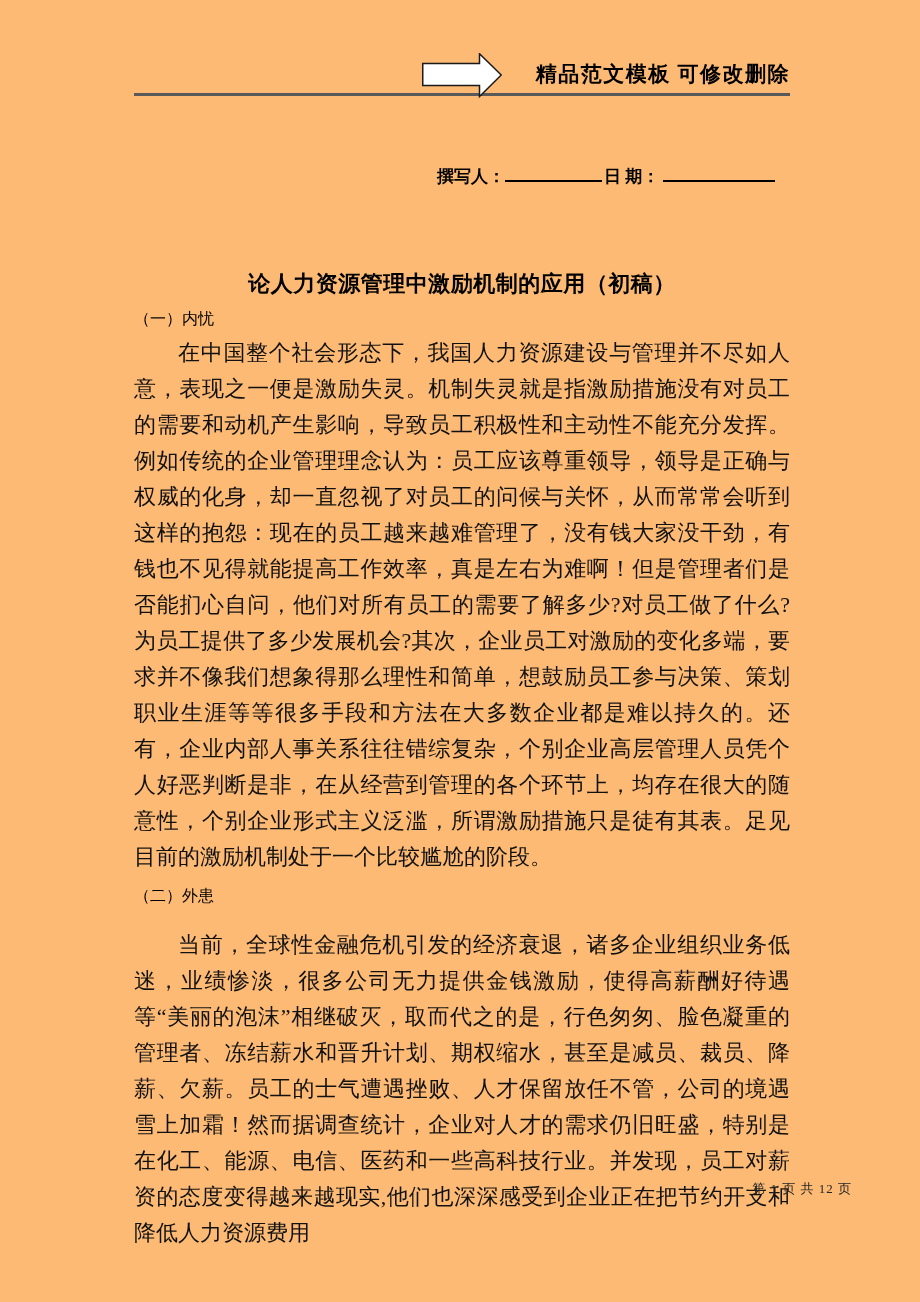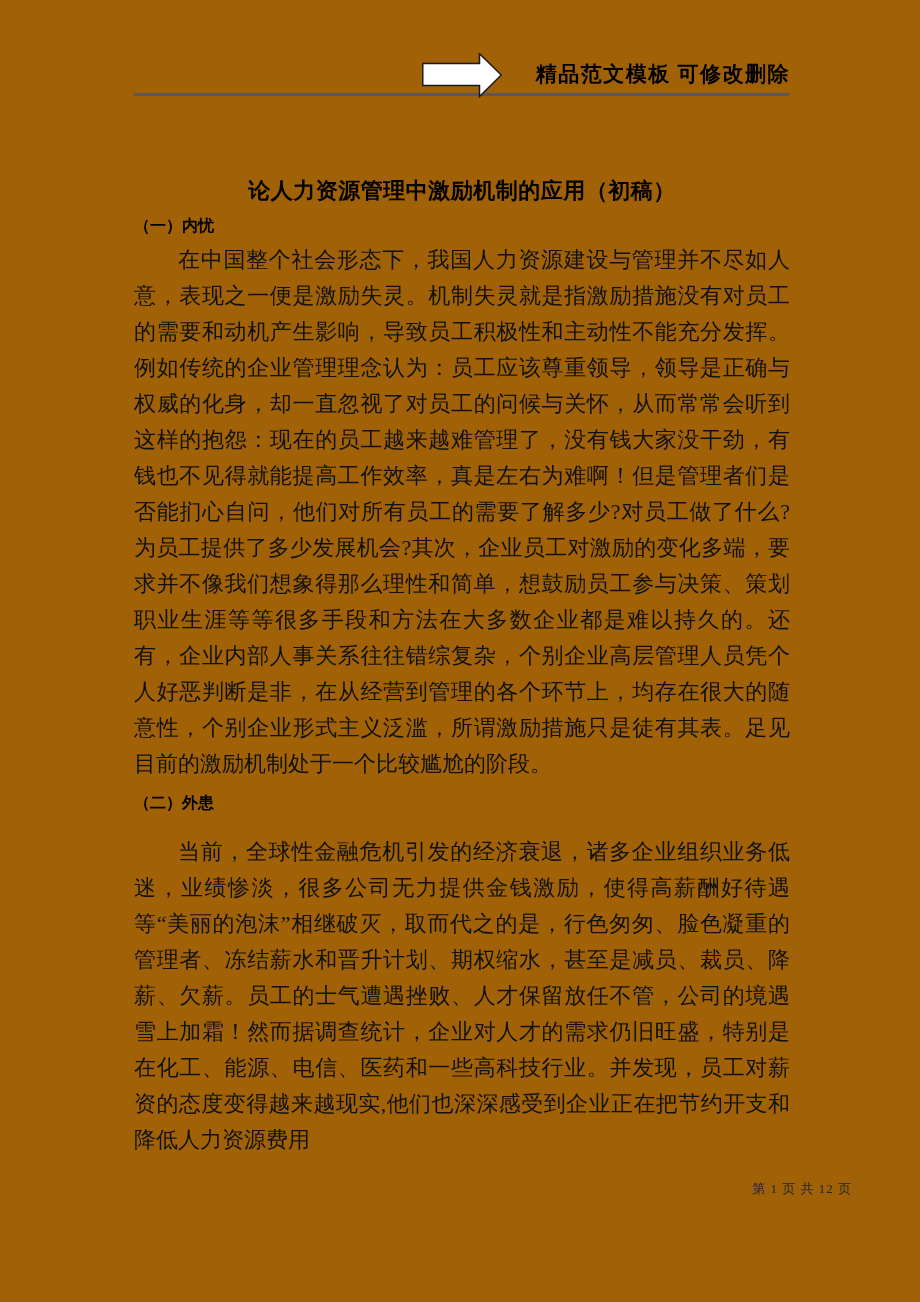--- a/index.html
+++ b/index.html
@@ -1,19 +1,19 @@
 <!DOCTYPE html>
 <html><head>
 <meta charset="utf-8">
 <style>
   html,body { margin:0; padding:0; background:#fff; }
   .page {
     position:relative;
     width:920px; height:1302px;
-    background:#a16207;
+    background:#fdba74;
     color:#111;
     font-family:"Liberation Serif","DejaVu Serif",serif;
     overflow:hidden;
   }
   
   .masthead {
     position:relative;
     margin:0 130px 0 134px;
     height:93px;
     border-bottom:3px solid #595959;
@@ -52,21 +52,21 @@
   }
   
   .h1 {
     margin:68px 130px 0 134px;
     font-size:17px; font-weight:bold; color:#000;
     line-height:24px;
   }
   .h1 .h1-text { margin-left:28px; }
   .h2 {
     margin:8px 130px 0 134px;
-    font-size:16px; font-weight:bold; color:#000;
+    font-size:16px; font-weight:normal; color:#000;
     line-height:24px;
   }
   .h2-waihuan { margin-top:9px; }
   
   .body-para {
     margin:4px 130px 0 134px;
     width:656px;
     font-size:22px; color:#111;
     line-height:36px;
     text-align:justify;
@@ -86,20 +86,23 @@
 
 <div class="page">
 
   <div class="masthead">
     <svg class="arrow-icon" viewBox="0 0 80 45" xmlns="http://www.w3.org/2000/svg">
       <polygon points="0.75,10.5 57.5,10.5 57.5,0.75 79.25,22 57.5,43.5 57.5,32.5 0.75,32.5" fill="#ffffff" stroke="#1a1a1a" stroke-width="1.5"></polygon>
     </svg>
     <div class="banner">精品范文模板 可修改删除</div>
   </div>
 
+  <div class="byline">
+    <span>撰写人：</span><span class="fill-line fill-author"></span><span>日 期：</span><span class="fill-line fill-date"></span>
+  </div>
 
   <div class="doc-title">论人力资源管理中激励机制的应用（初稿）</div>
 
 
   <div class="h2">（一）内忧</div>
   <p class="body-para">在中国整个社会形态下，我国人力资源建设与管理并不尽如人意，表现之一便是激励失灵。机制失灵就是指激励措施没有对员工的需要和动机产生影响，导致员工积极性和主动性不能充分发挥。例如传统的企业管理理念认为：员工应该尊重领导，领导是正确与权威的化身，却一直忽视了对员工的问候与关怀，从而常常会听到这样的抱怨：现在的员工越来越难管理了，没有钱大家没干劲，有钱也不见得就能提高工作效率，真是左右为难啊！但是管理者们是否能扪心自问，他们对所有员工的需要了解多少?对员工做了什么?为员工提供了多少发展机会?其次，企业员工对激励的变化多端，要求并不像我们想象得那么理性和简单，想鼓励员工参与决策、策划职业生涯等等很多手段和方法在大多数企业都是难以持久的。还有，企业内部人事关系往往错综复杂，个别企业高层管理人员凭个人好恶判断是非，在从经营到管理的各个环节上，均存在很大的随意性，个别企业形式主义泛滥，所谓激励措施只是徒有其表。足见目前的激励机制处于一个比较尴尬的阶段。</p>
 
   <div class="h2 h2-waihuan">（二）外患</div>
   <p class="body-para para-waihuan">当前，全球性金融危机引发的经济衰退，诸多企业组织业务低迷，业绩惨淡，很多公司无力提供金钱激励，使得高薪酬好待遇等“美丽的泡沫”相继破灭，取而代之的是，行色匆匆、脸色凝重的管理者、冻结薪水和晋升计划、期权缩水，甚至是减员、裁员、降薪、欠薪。员工的士气遭遇挫败、人才保留放任不管，公司的境遇雪上加霜！然而据调查统计，企业对人才的需求仍旧旺盛，特别是在化工、能源、电信、医药和一些高科技行业。并发现，员工对薪资的态度变得越来越现实,他们也深深感受到企业正在把节约开支和降低人力资源费用</p>
 

